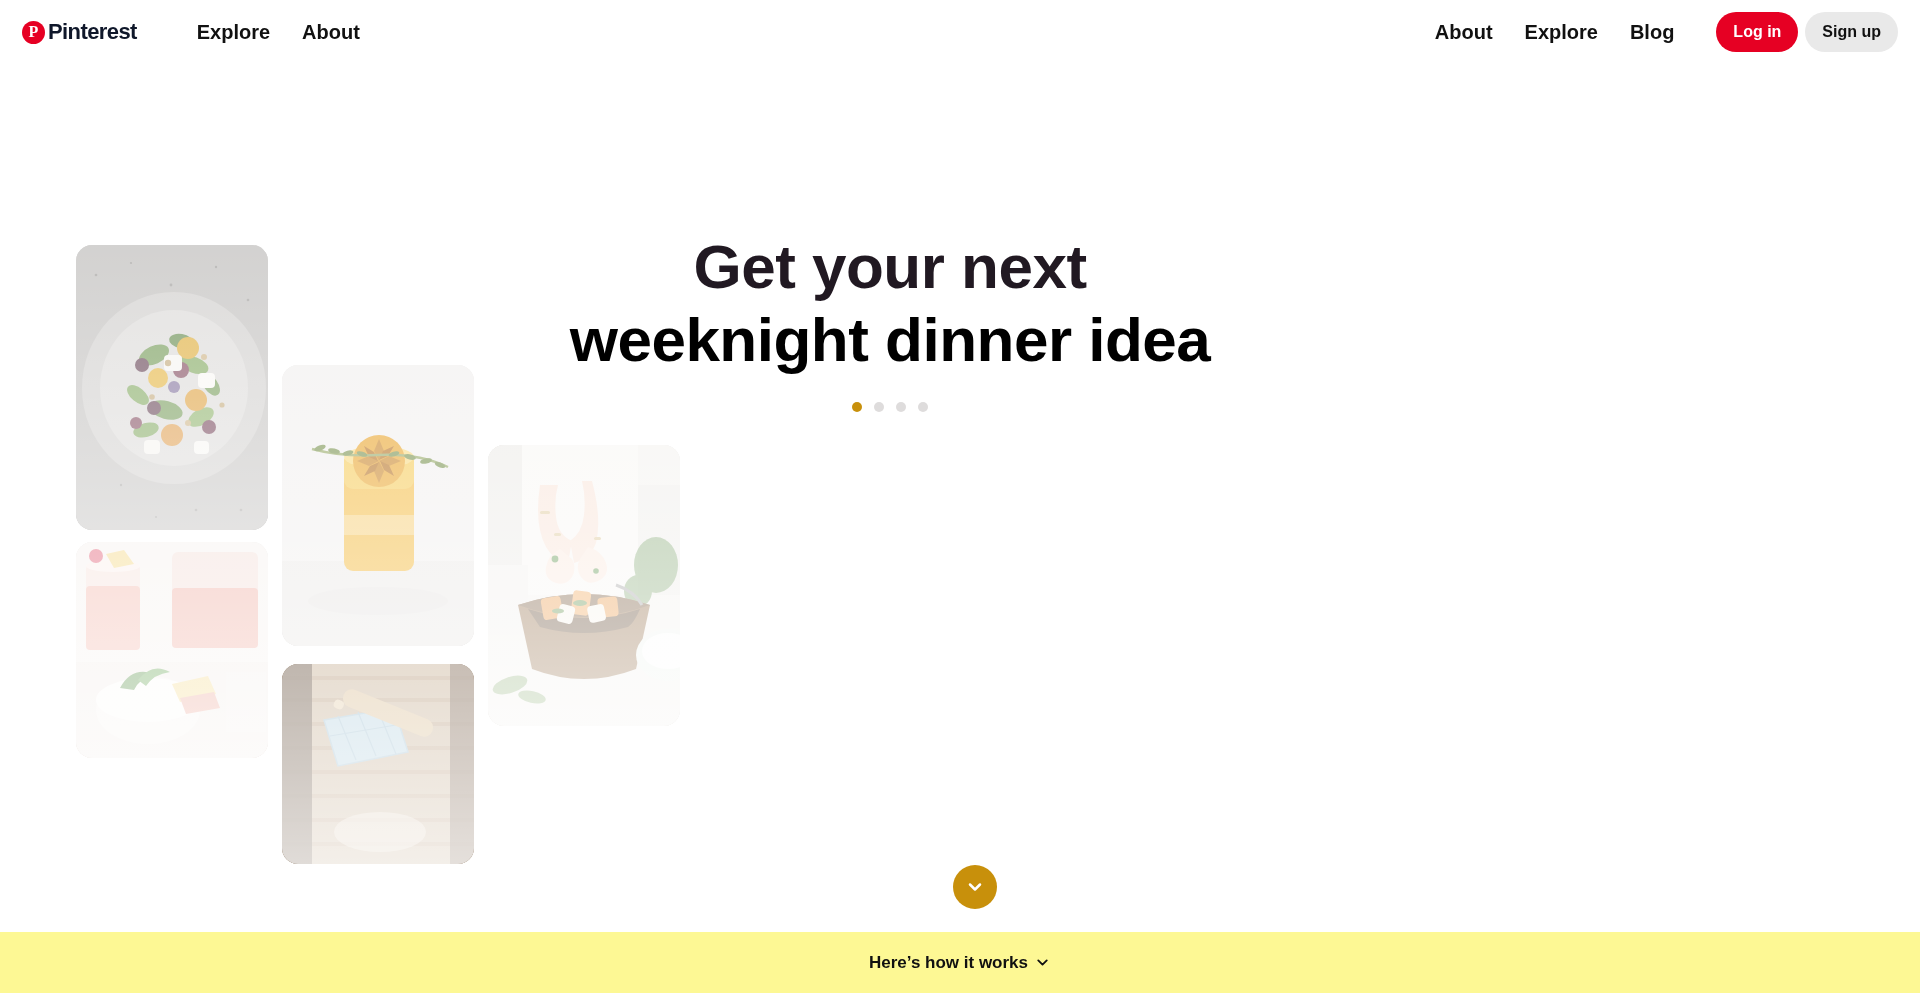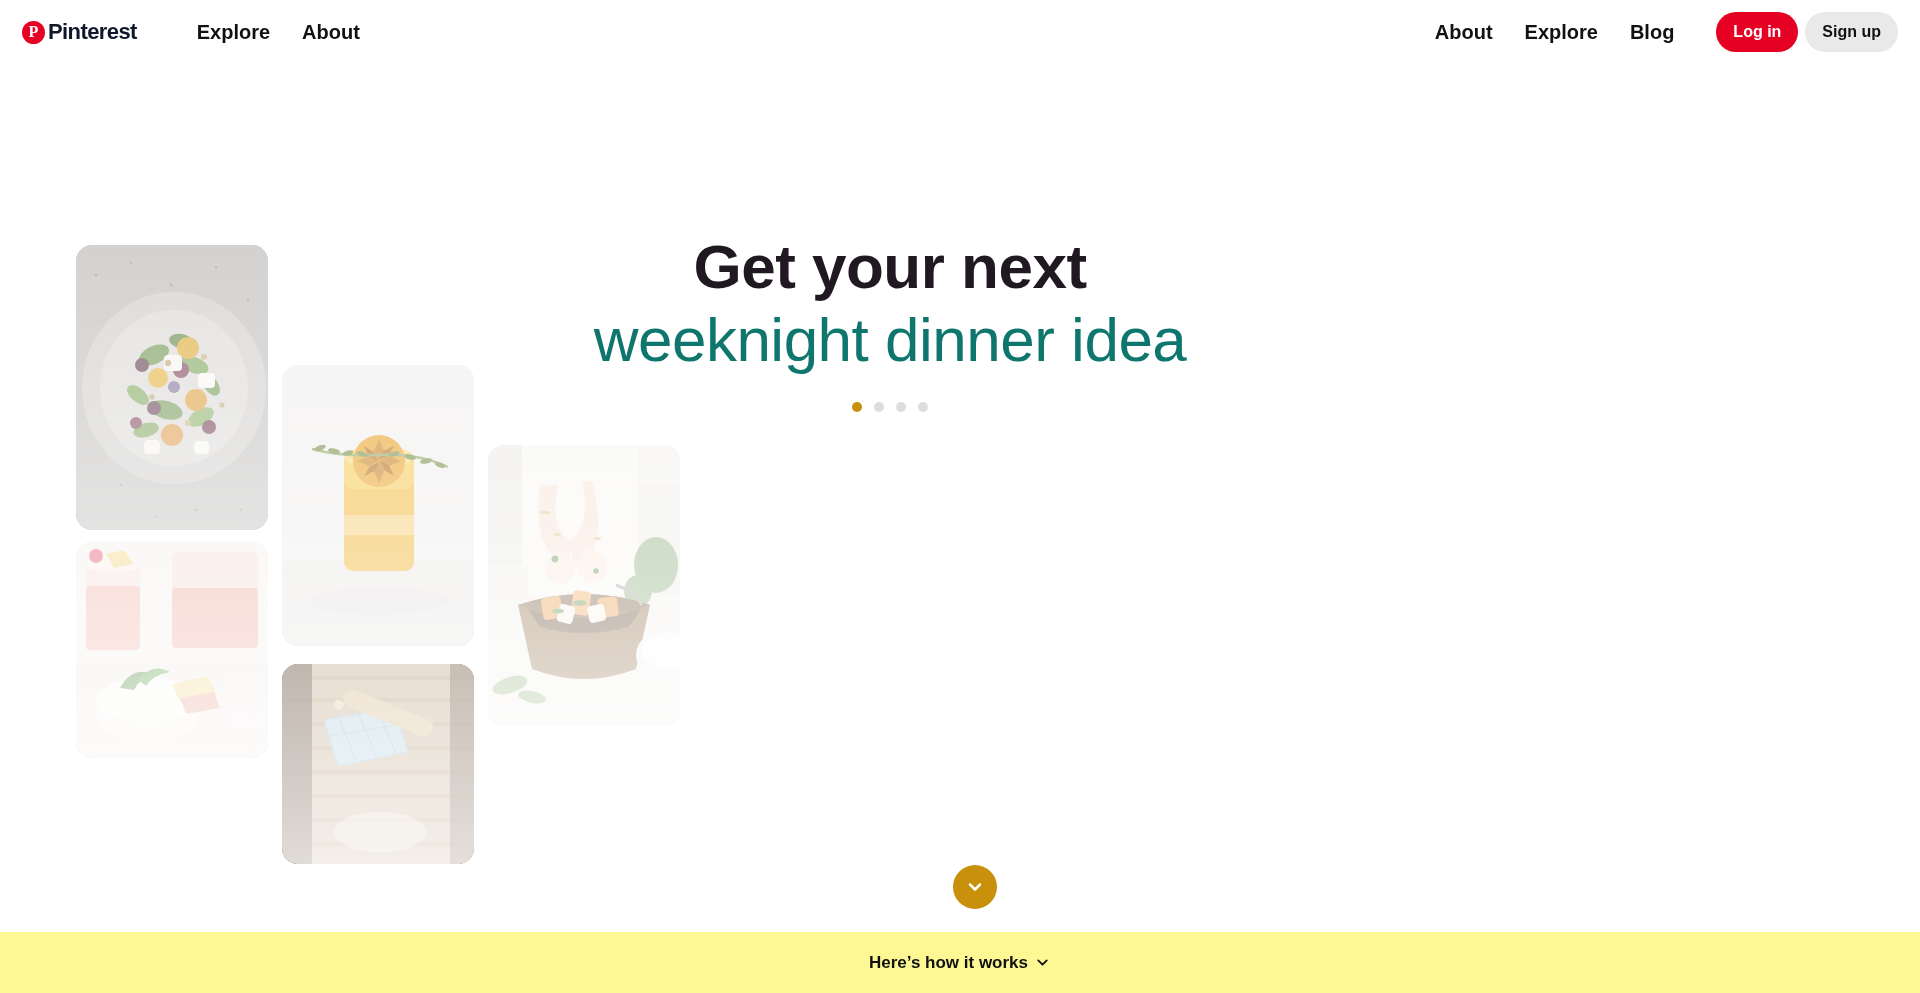--- a/index.html
+++ b/index.html
@@ -61,21 +61,21 @@
     width:1780px;
     text-align:center;
     pointer-events:none;
     z-index:20;
   }
   .headline-1 {
     font-size:62px; font-weight:bold; color:#211922;
     line-height:1.18; letter-spacing:-0.5px;
   }
   .headline-2 {
-    font-size:62px; font-weight:normal; color:#0f766e;
+    font-size:62px; font-weight:bold; color:#000000;
     line-height:1.18; letter-spacing:-0.5px;
   }
   .dots {
     margin-top:26px;
     display:flex; justify-content:center; align-items:center; gap:12px;
     pointer-events:auto;
   }
   .dot { width:10px; height:10px; border-radius:50%; background:#dedcdc; cursor:pointer; }
   .dot.active { background:#c8900b; }
 

